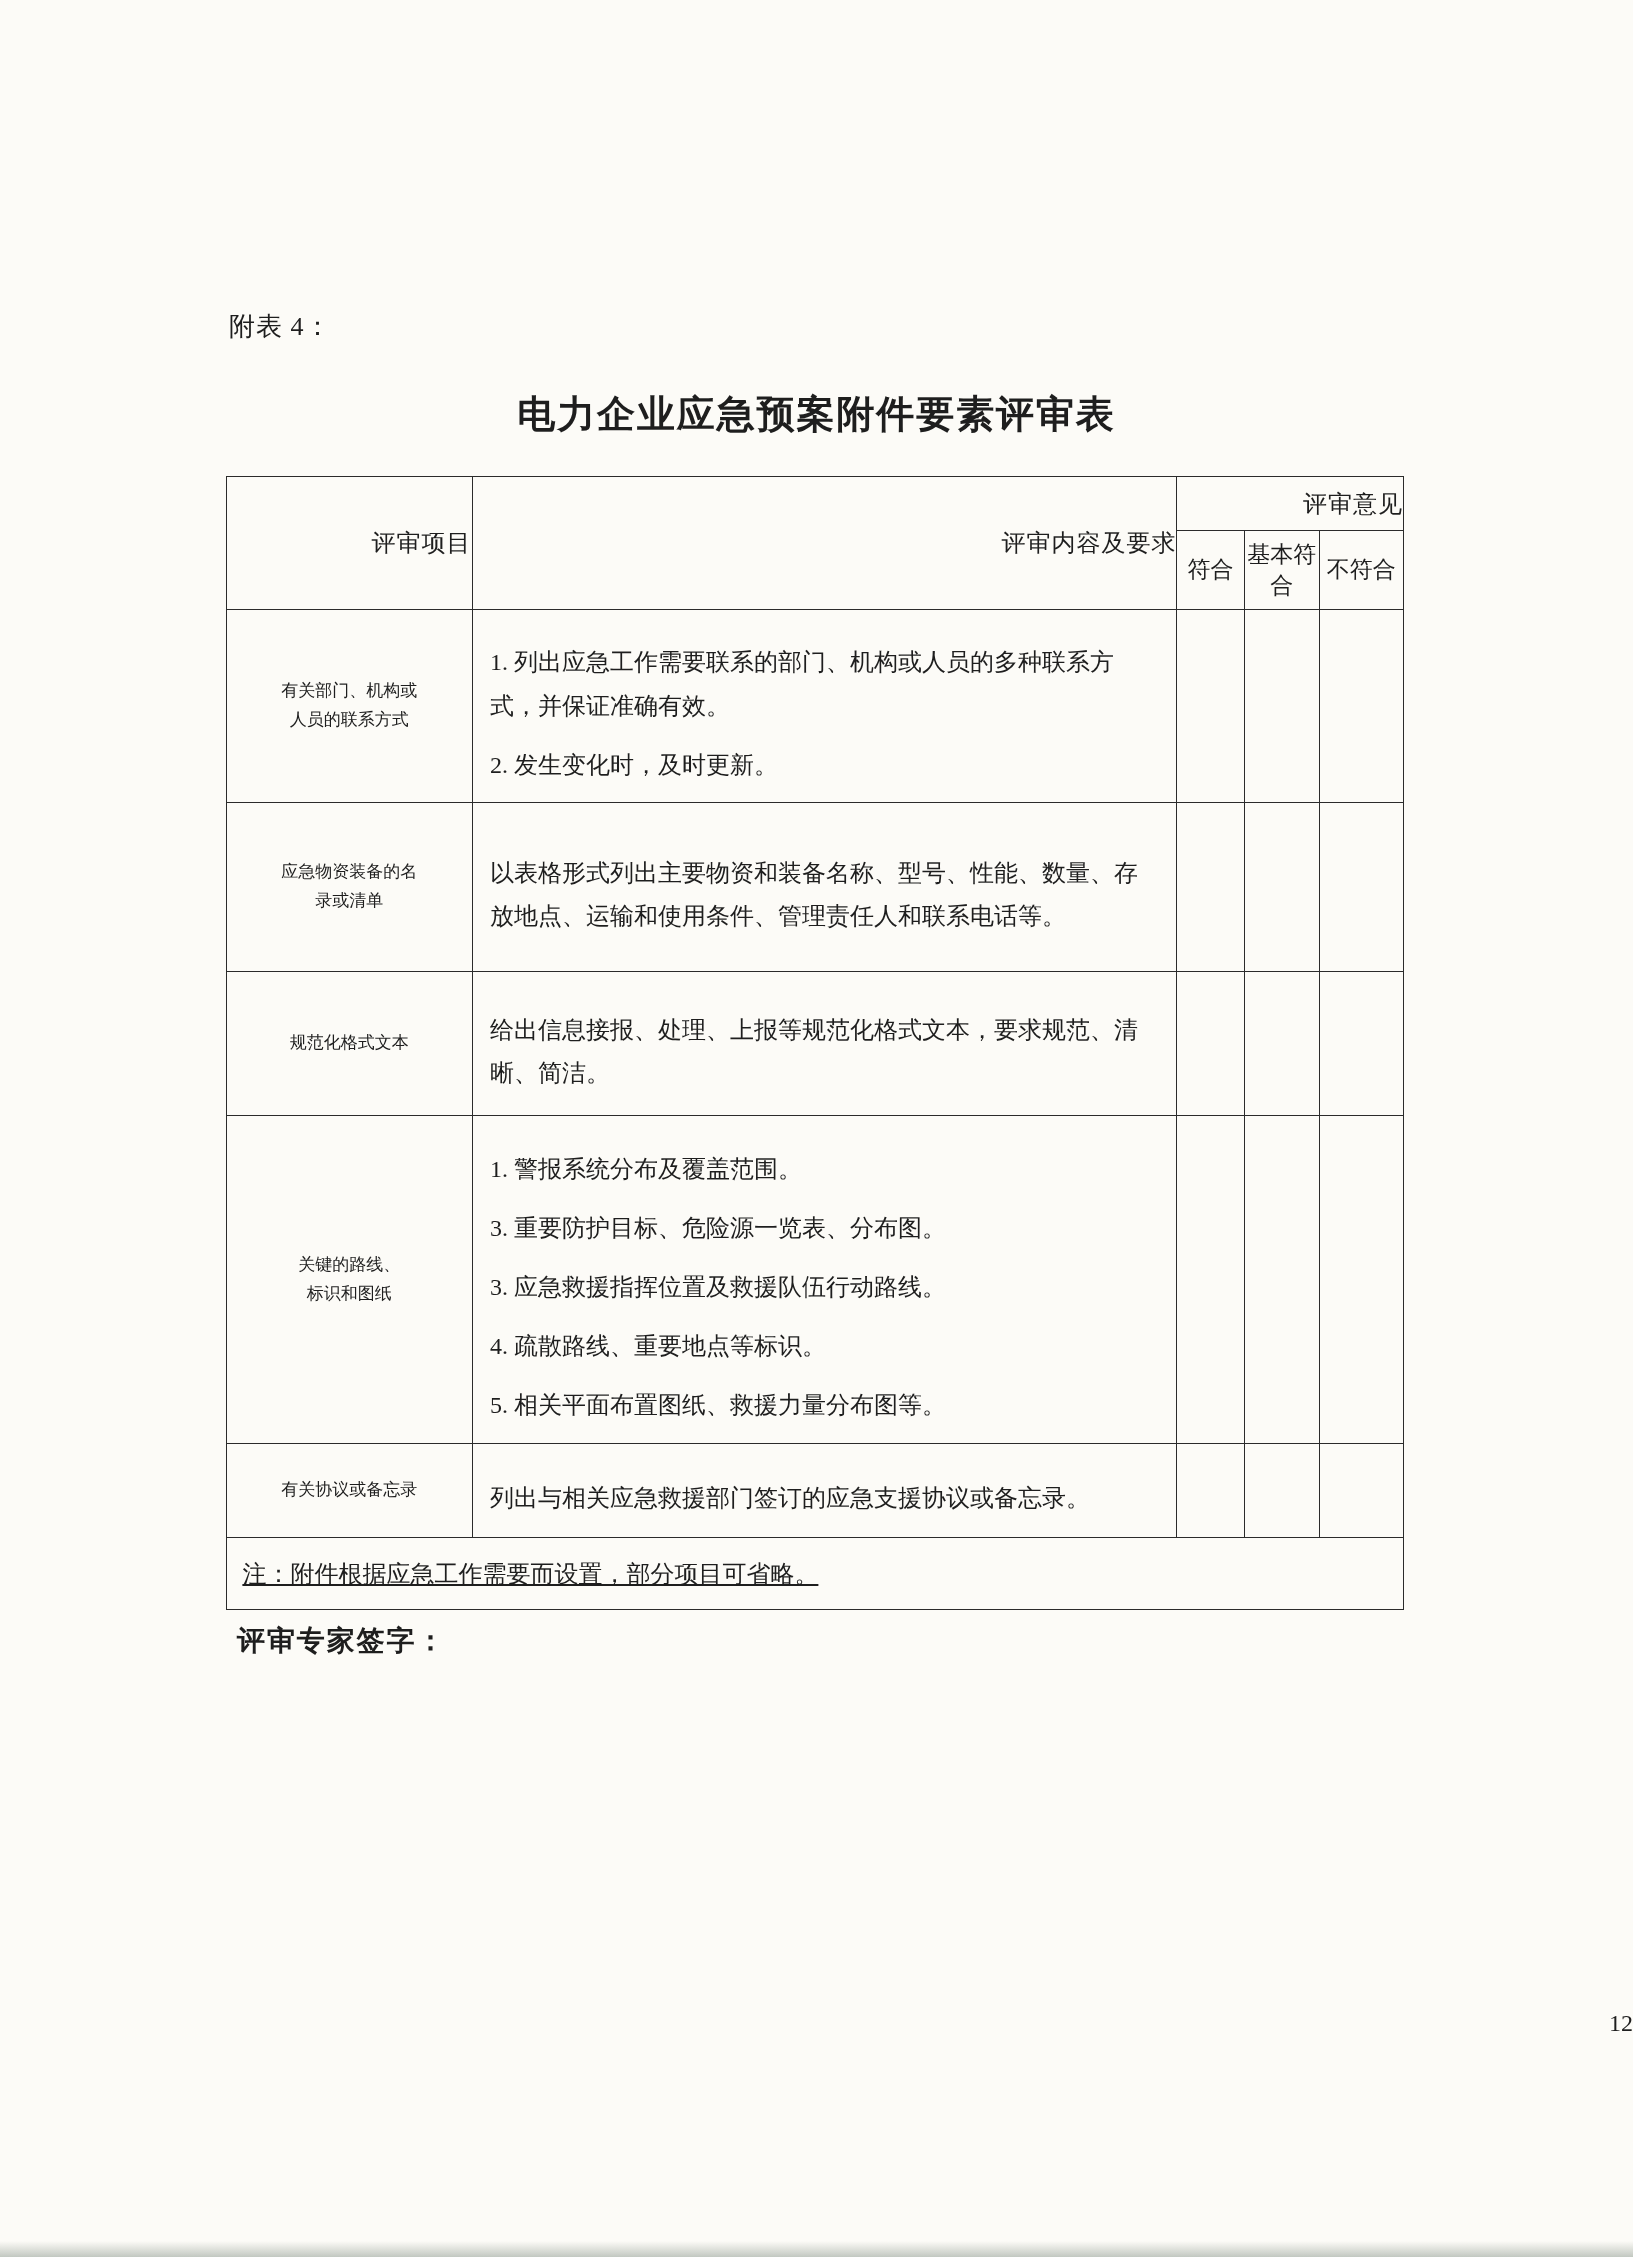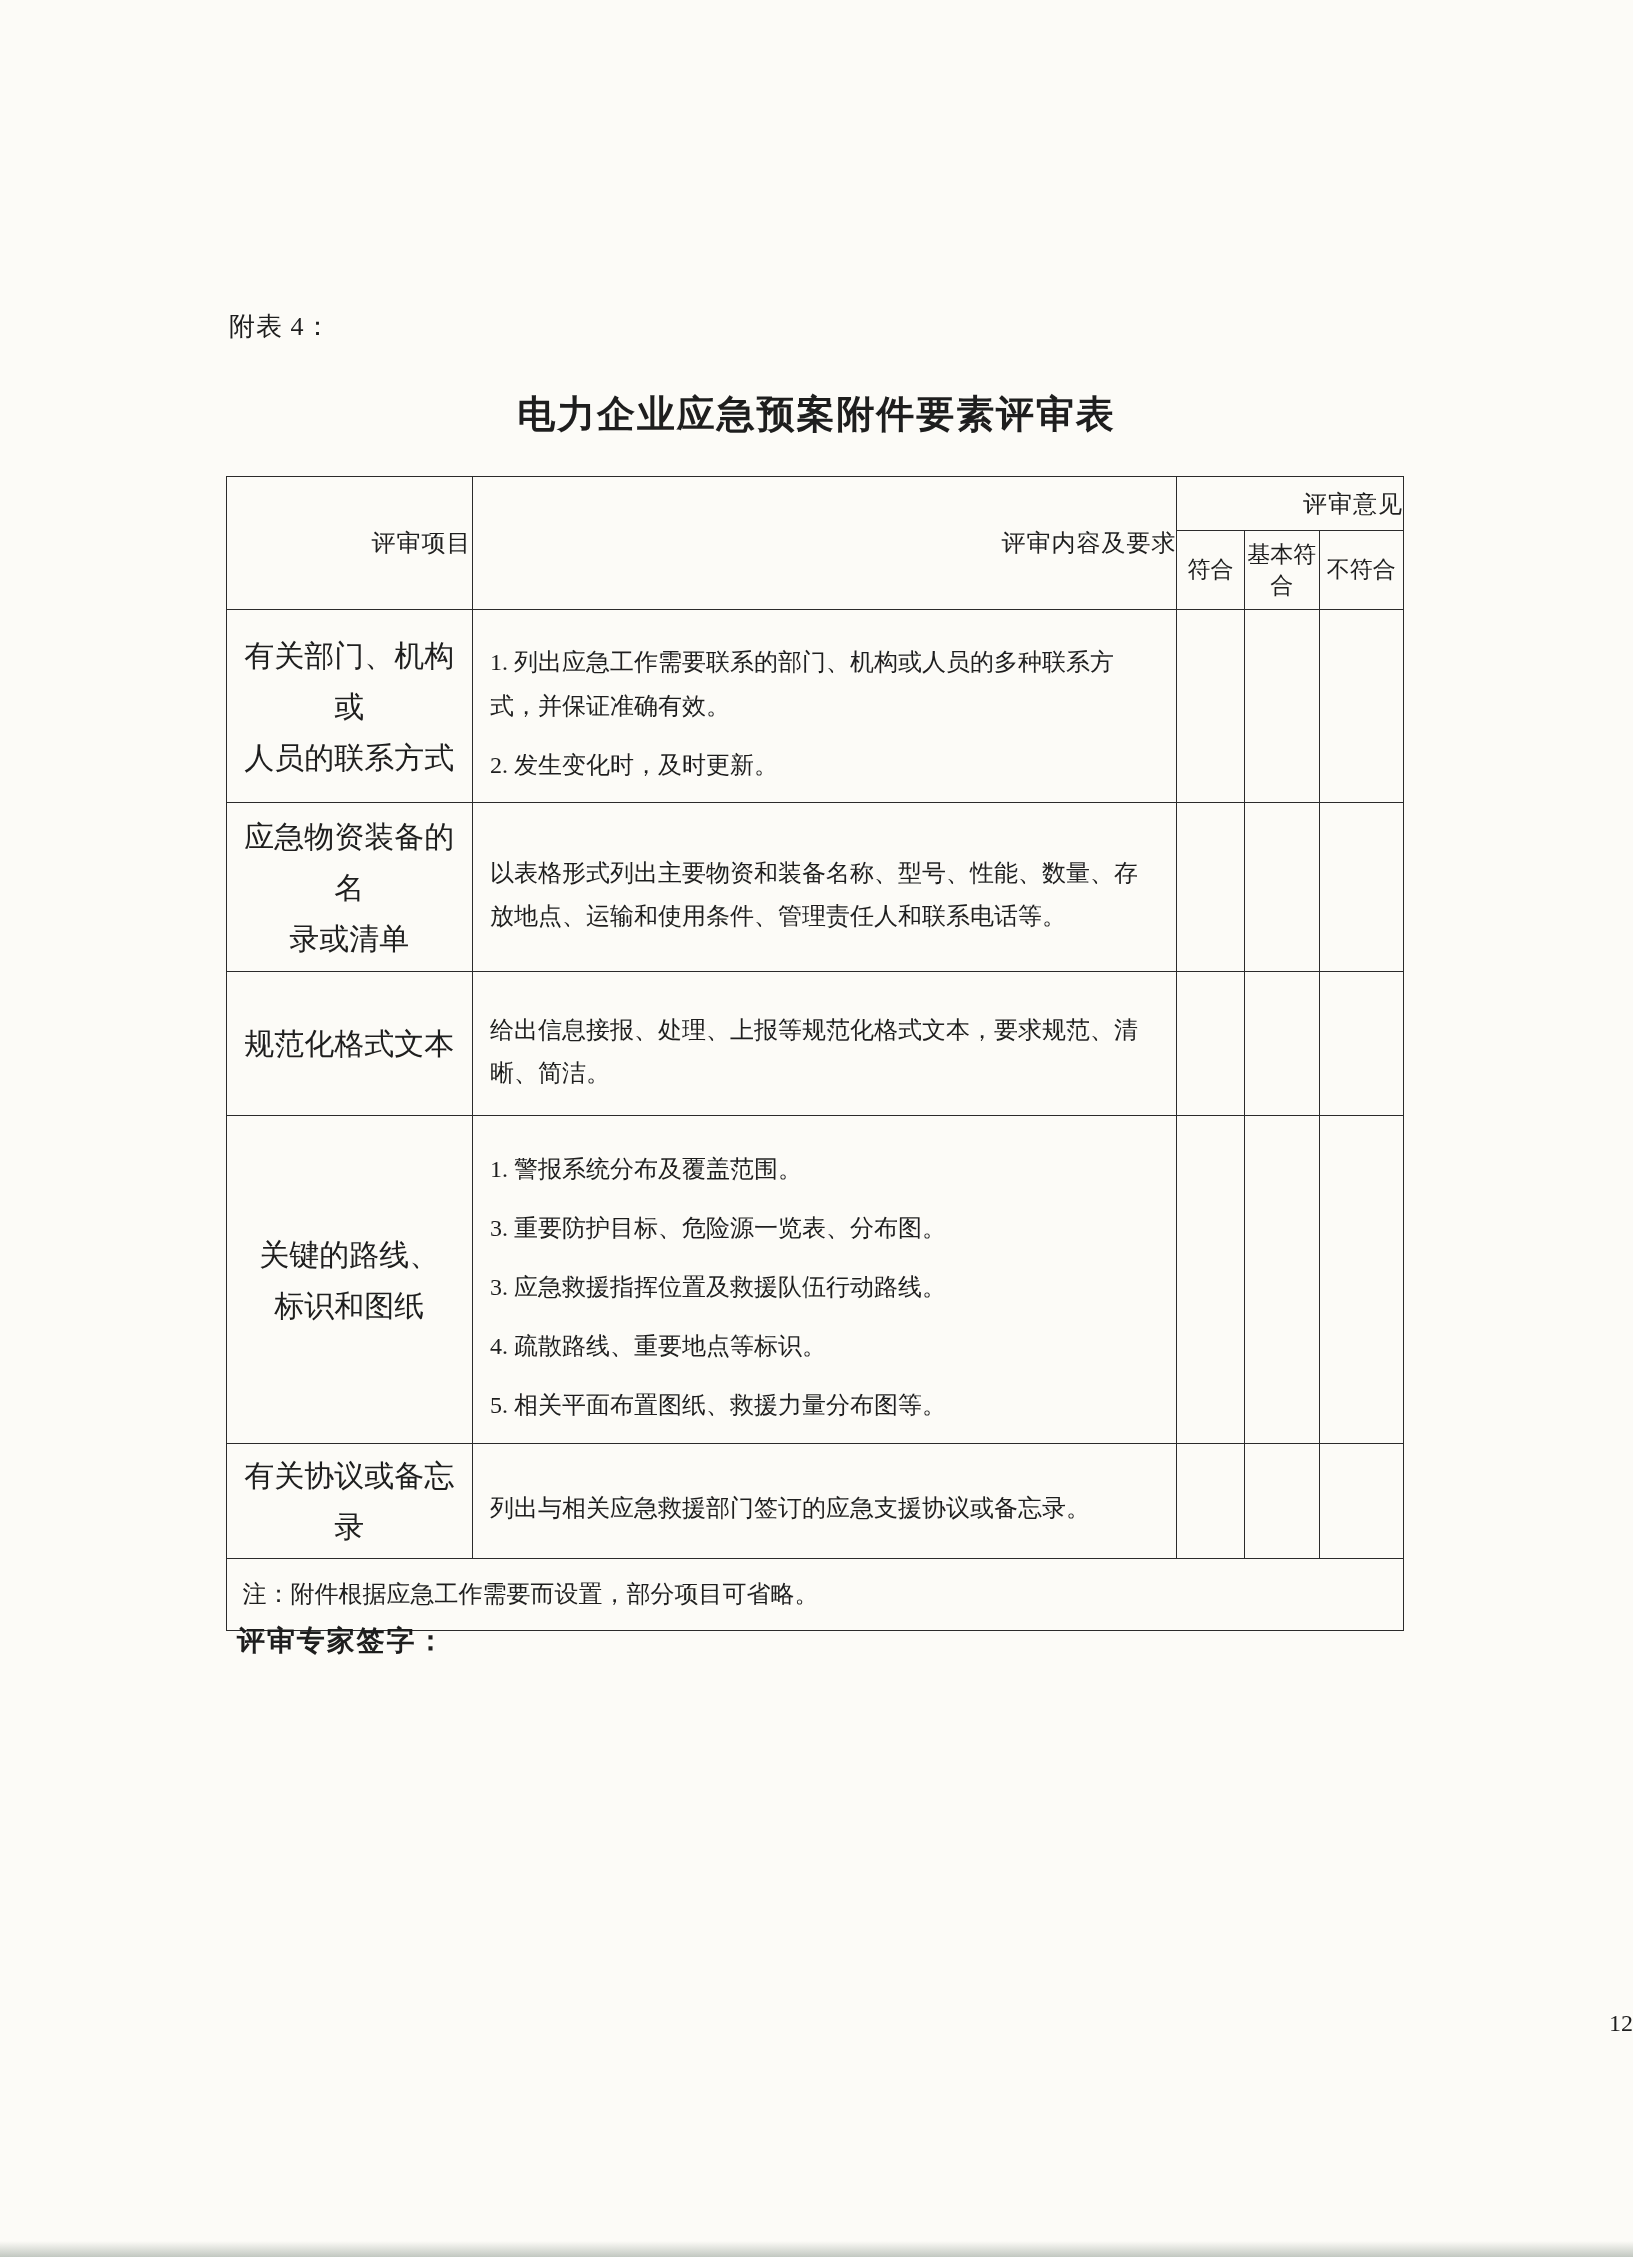--- a/index.html
+++ b/index.html
@@ -34,25 +34,25 @@
   col.c-op1     { width:67px; }
   col.c-op2     { width:75px; }
   col.c-op3     { width:84px; }
   tr.hr1 { height:54px; }
   tr.hr2 { height:79px; }
   tr.r1  { height:192px; }
   tr.r2  { height:169px; }
   tr.r3  { height:144px; }
   tr.r4  { height:285px; }
   tr.r5  { height:94px; }
-  tr.rnote { height:72px; }
+  tr.rnote { height:72px;text-decoration:underline; }
   .hcell { text-align:right; font-size:24px; letter-spacing:1px; }
   .opcol { text-align:center; font-size:23px; line-height:1.35; padding:1.9px; }
   .item-cell {
-    text-align:center; font-size:30px; line-height:1.7; padding:5.8px 7.7px;
+    text-align:center; font-size:17px; line-height:1.7; padding:5.8px 7.7px;
   }
   .content-cell {
     text-align:left; font-size:24px; line-height:1.8; padding:15.4px 17.3px;
   }
   .content-cell .line { text-align:left;margin-top:16px; }
   .note-cell {
     text-align:left; font-size:24px; padding:13.4px 15.4px;
   }
   .signature {
     position:absolute; left:237px; top:1622px;

